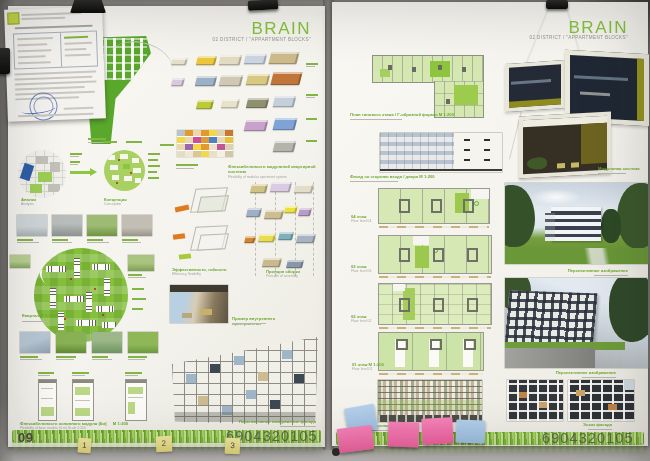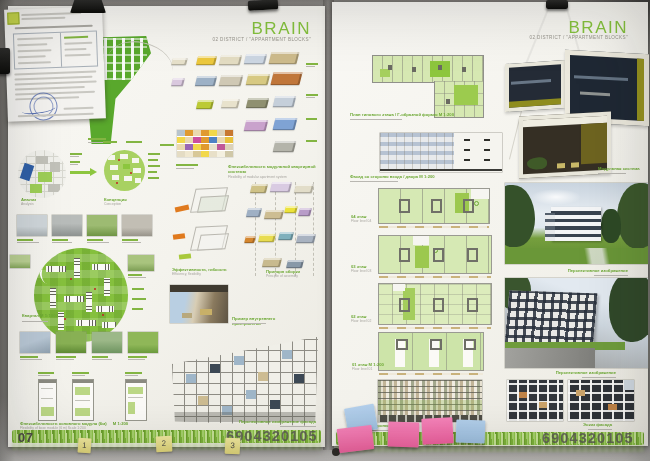--- a/index.html
+++ b/index.html
@@ -27,21 +27,21 @@
   .lng{background:#b9b7b1;height:1.4px}
   .blk{box-shadow:inset 0 2px 0 rgba(255,255,255,.55),inset -2px -1px 0 rgba(0,0,0,.22),0 1px 1px rgba(0,0,0,.15);
        transform:skewX(-14deg);border-radius:1px}
   .wire{border:1px solid #b9b7af;background:rgba(243,243,239,.5);transform:skewX(-16deg) rotate(-3deg)}
   .dash{border-left:1px dashed #c2c0b6}
   .ph{box-shadow:0 0 0 .5px rgba(140,140,132,.6)}
   .grass{background:repeating-linear-gradient(88deg,#7cb238 0 1.6px,#a5d06a 1.6px 3px,#8ec34a 3px 4.4px,#c6e296 4.4px 5.8px,#6da02e 5.8px 7px);border-radius:2px}
   .grass::after{content:"";position:absolute;left:0;right:0;top:100%;height:7px;background:inherit;
        opacity:.25;transform:scaleY(-1);filter:blur(1px)}
   .num{color:#4e4c47;font-weight:bold;font-size:13px;letter-spacing:.5px}
-  .code{color:#5a5953;font-size:14.5px;letter-spacing:1.1px;font-weight:bold;opacity:.85}
+  .code{color:#5a5953;font-size:14.5px;letter-spacing:1.1px;font-weight:normal;opacity:.85}
   .note{box-shadow:0 2px 3px rgba(40,38,34,.45);border-radius:1px}
   .tab{background:linear-gradient(180deg,#f0e89e,#e2d77a);box-shadow:0 1px 2px rgba(40,38,34,.4);
        color:#4a4a46;font-size:8px;text-align:center;line-height:15px;border-radius:1px}
   .pin{background:linear-gradient(180deg,#2c2c2a,#0b0b09);border-radius:2px;box-shadow:0 2px 3px rgba(0,0,0,.55)}
   .stamp{border:1.6px solid rgba(62,90,168,.7);border-radius:50%}
   .stamp::before{content:"";position:absolute;inset:3px;border:.8px solid rgba(62,90,168,.55);border-radius:50%}
   .gc{width:3px;height:3px;border:.7px solid #6ca833;border-radius:50%}
   .dim{height:2px;background:repeating-linear-gradient(90deg,#c9b27c 0 9px,#efe9da 9px 18px)}
   .crease{background:rgba(80,78,74,.08)}
   .vig{left:0;top:0;width:650px;height:461px;box-shadow:inset 0 0 70px rgba(25,24,22,.22);pointer-events:none}
@@ -333,21 +333,21 @@
         <div class="a" style="left:50px;top:72px;width:10px;height:9px;background:#9fb6c8"></div>
         <div class="a" style="left:0;top:78px;width:146px;height:10px;background:rgba(90,88,80,.35)"></div>
       </div>
     </div>
     <div class="a lb r" style="left:228px;top:413px;width:80px">
       <span>Перспективное изображение фасада</span>
     </div>
     <div class="a lng" style="left:272px;top:420px;width:36px"></div>
 
     <div class="a grass" style="left:4px;top:424px;width:309px;height:13px"></div>
-    <div class="a num" style="left:10px;top:424px">07</div>
+    <div class="a num" style="left:10px;top:424px">09</div>
     <div class="a code" style="left:218px;top:422px">6904320105</div>
   </div>
 
   <div class="a board board-r">
     <div class="a crease" style="left:218px;top:0;width:1.5px;height:70px;transform:rotate(22deg);transform-origin:top"></div>
     <div class="a crease" style="left:232px;top:0;width:1.5px;height:64px;transform:rotate(-16deg);transform-origin:top"></div>
 
     <div class="a ttl" style="left:130px;top:16px;width:166px">BRAIN</div>
     <div class="a sttl" style="left:130px;top:33px;width:166px">02 DISTRICT / "APPARTMENT BLOCKS"</div>
 

